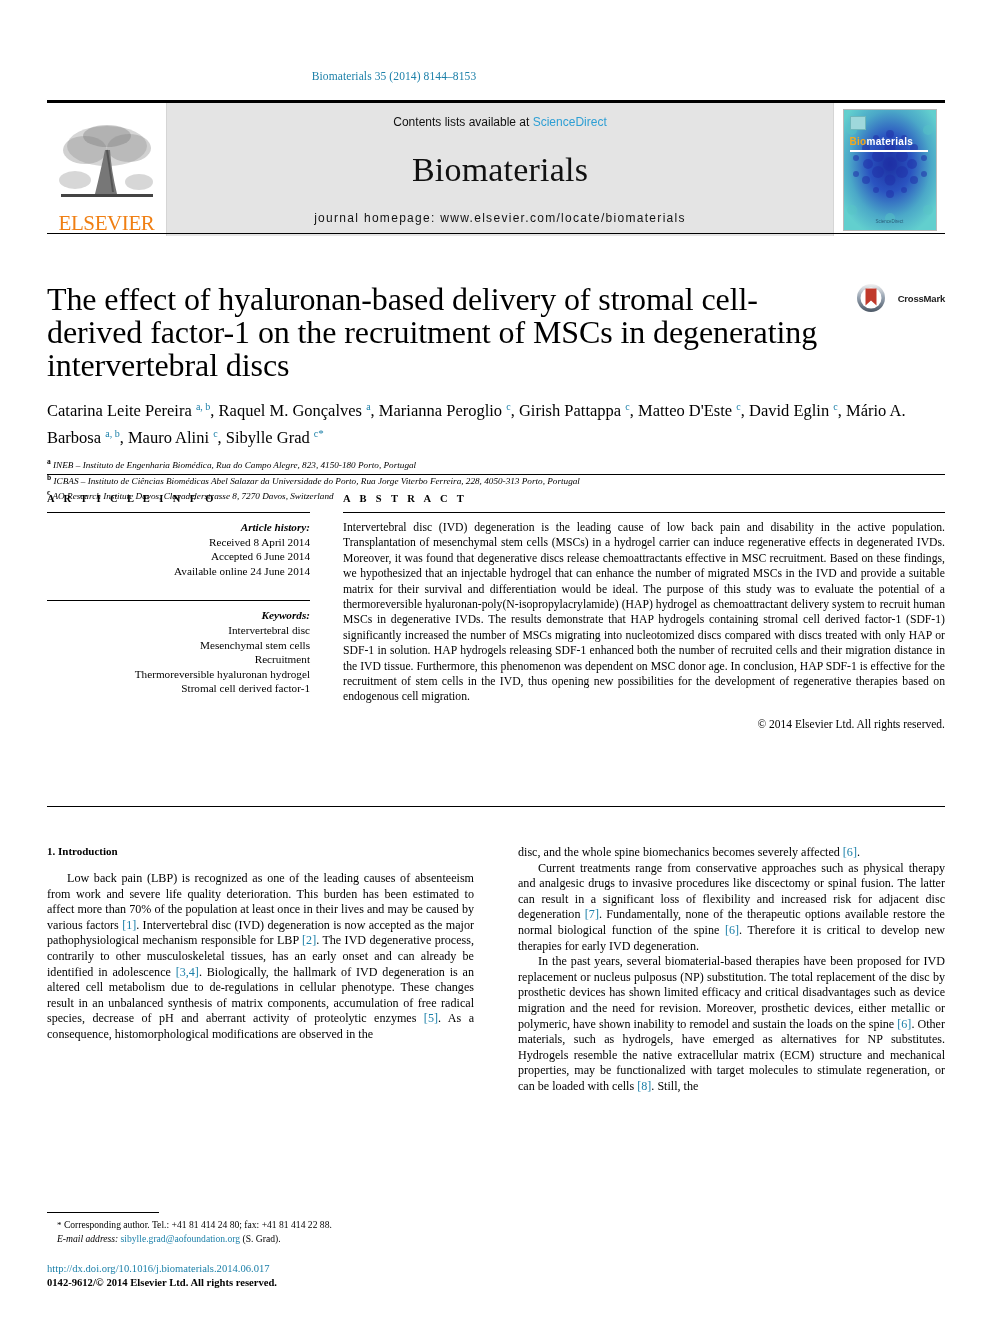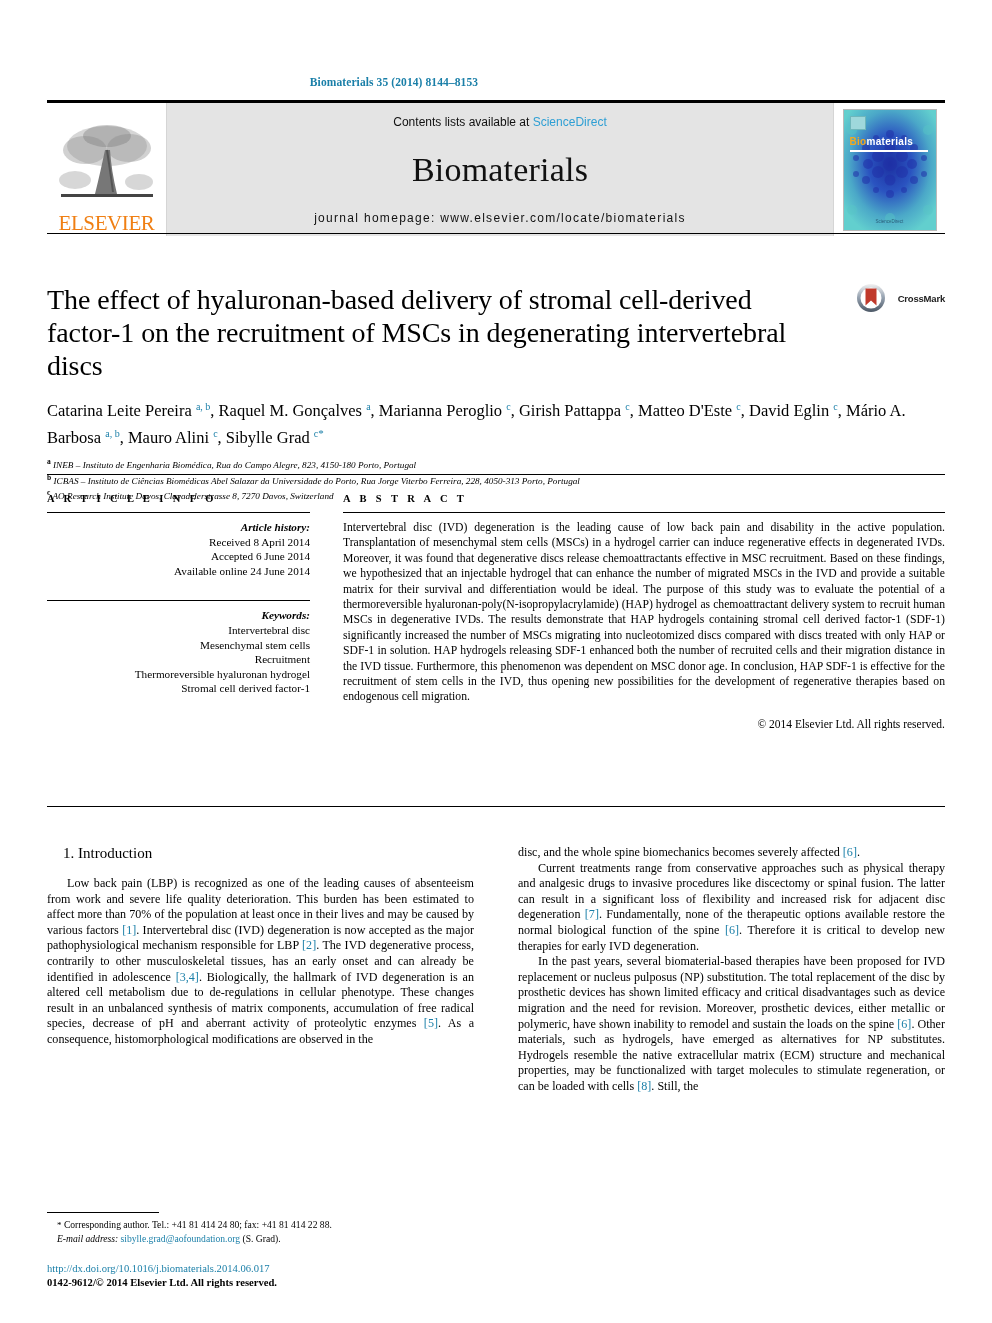--- a/index.html
+++ b/index.html
@@ -18,26 +18,26 @@
   .page {
     position: relative;
     width: 992px;
     height: 1323px;
     padding: 0;
   }
 
   
   .running-head {
     position: absolute;
-    top: 76px;
+    top: 70px;
     left: 0;
     width: 788px;
     text-align: center;
     font-size: 11.5px;
-    font-weight: bold;
+    font-weight: normal;
     color: #1a7fa8;
     letter-spacing: .1px;
   }
 
   
   .masthead {
     position: absolute;
     top: 100px;
     left: 47px;
     width: 898px;
@@ -167,21 +167,21 @@
   }
 
   
   .title-block {
     position: absolute;
     top: 283px;
     left: 47px;
     width: 898px;
   }
   .article-title {
-    font-size: 28px;
+    font-size: 32px;
     line-height: 33px;
     font-weight: normal;
     color: #000;
     margin: 0;
     width: 780px;
     letter-spacing: -0.1px;
   }
   .crossmark {
     position: absolute;
     top: 0px;
@@ -303,23 +303,23 @@
     left: 47px;
     width: 898px;
     display: flex;
     gap: 44px;
   }
   .bcol {
     width: 427px;
     flex: 0 0 427px;
   }
   h2.section-title {
-    font-size: 15px;
-    font-weight: normal;
-    margin: 0 0 14px 16px;
+    font-size: 11px;
+    font-weight: bold;
+    margin: 0 0 14px 0;
     font-family: "Liberation Serif", serif;
   }
   p.para {
     font-size: 12.1px;
     line-height: 15.6px;
     text-align: justify;
     margin: 0;
     text-indent: 20px;
     color: #000;
   }

